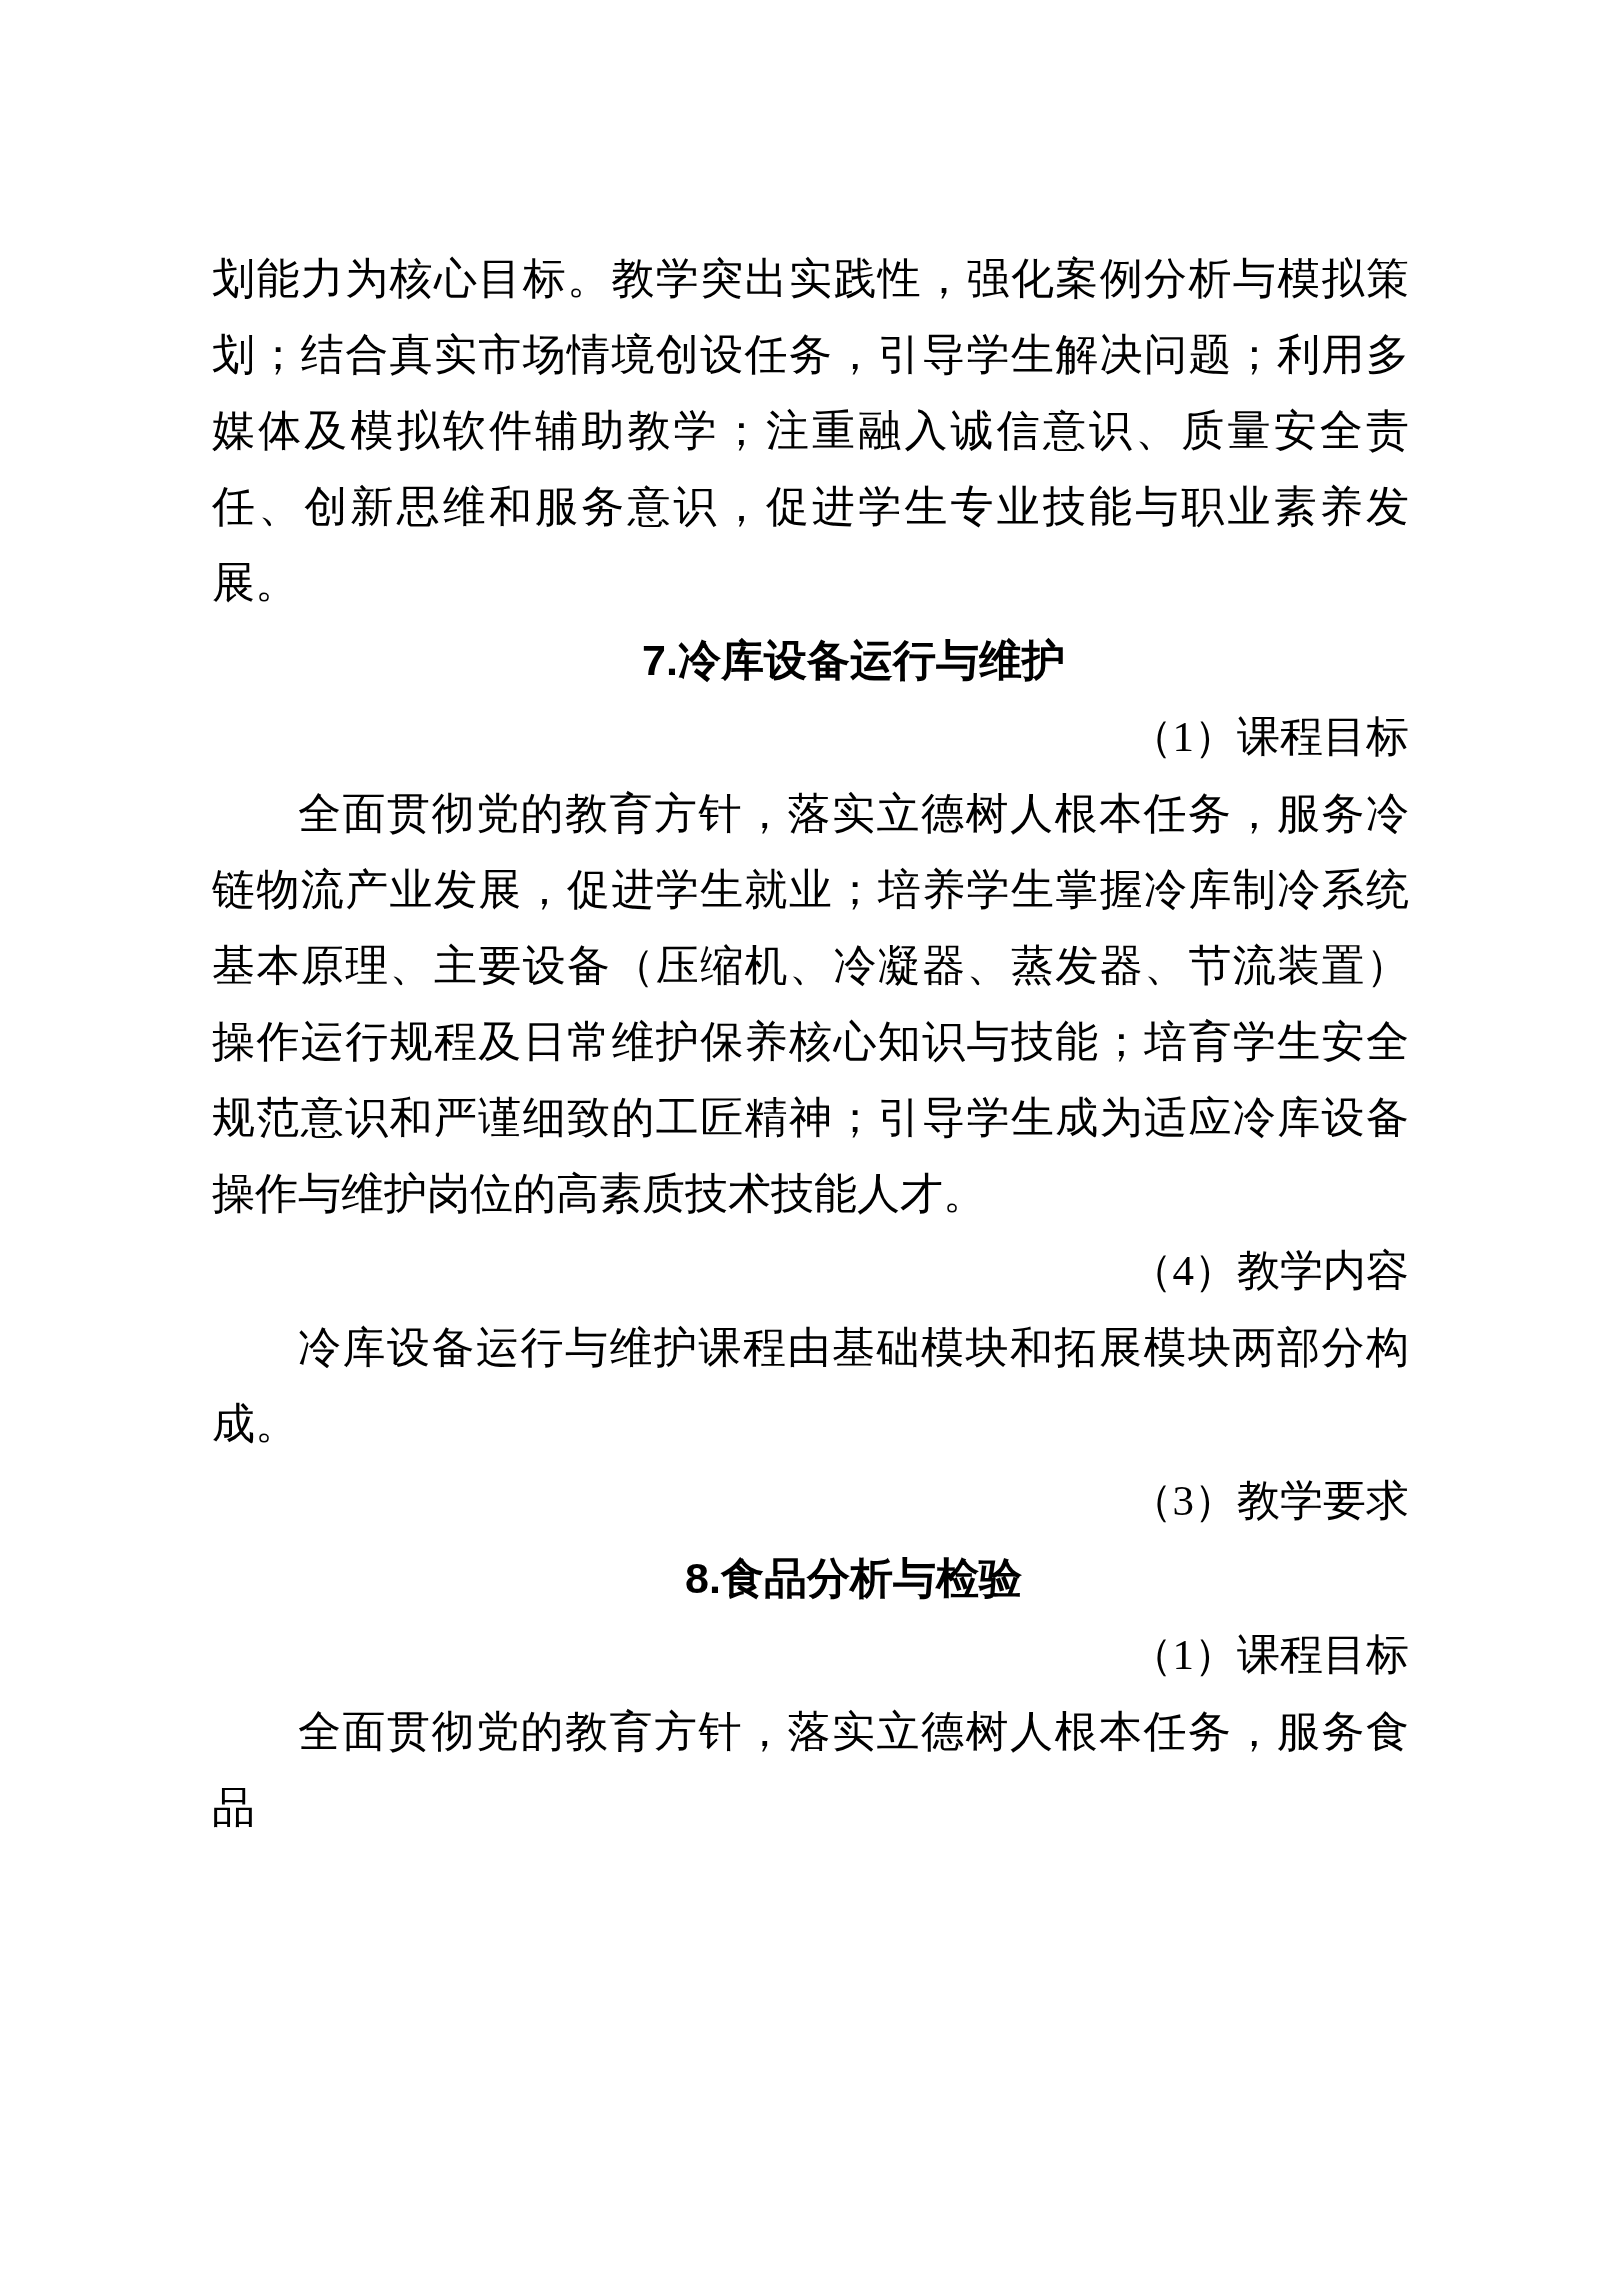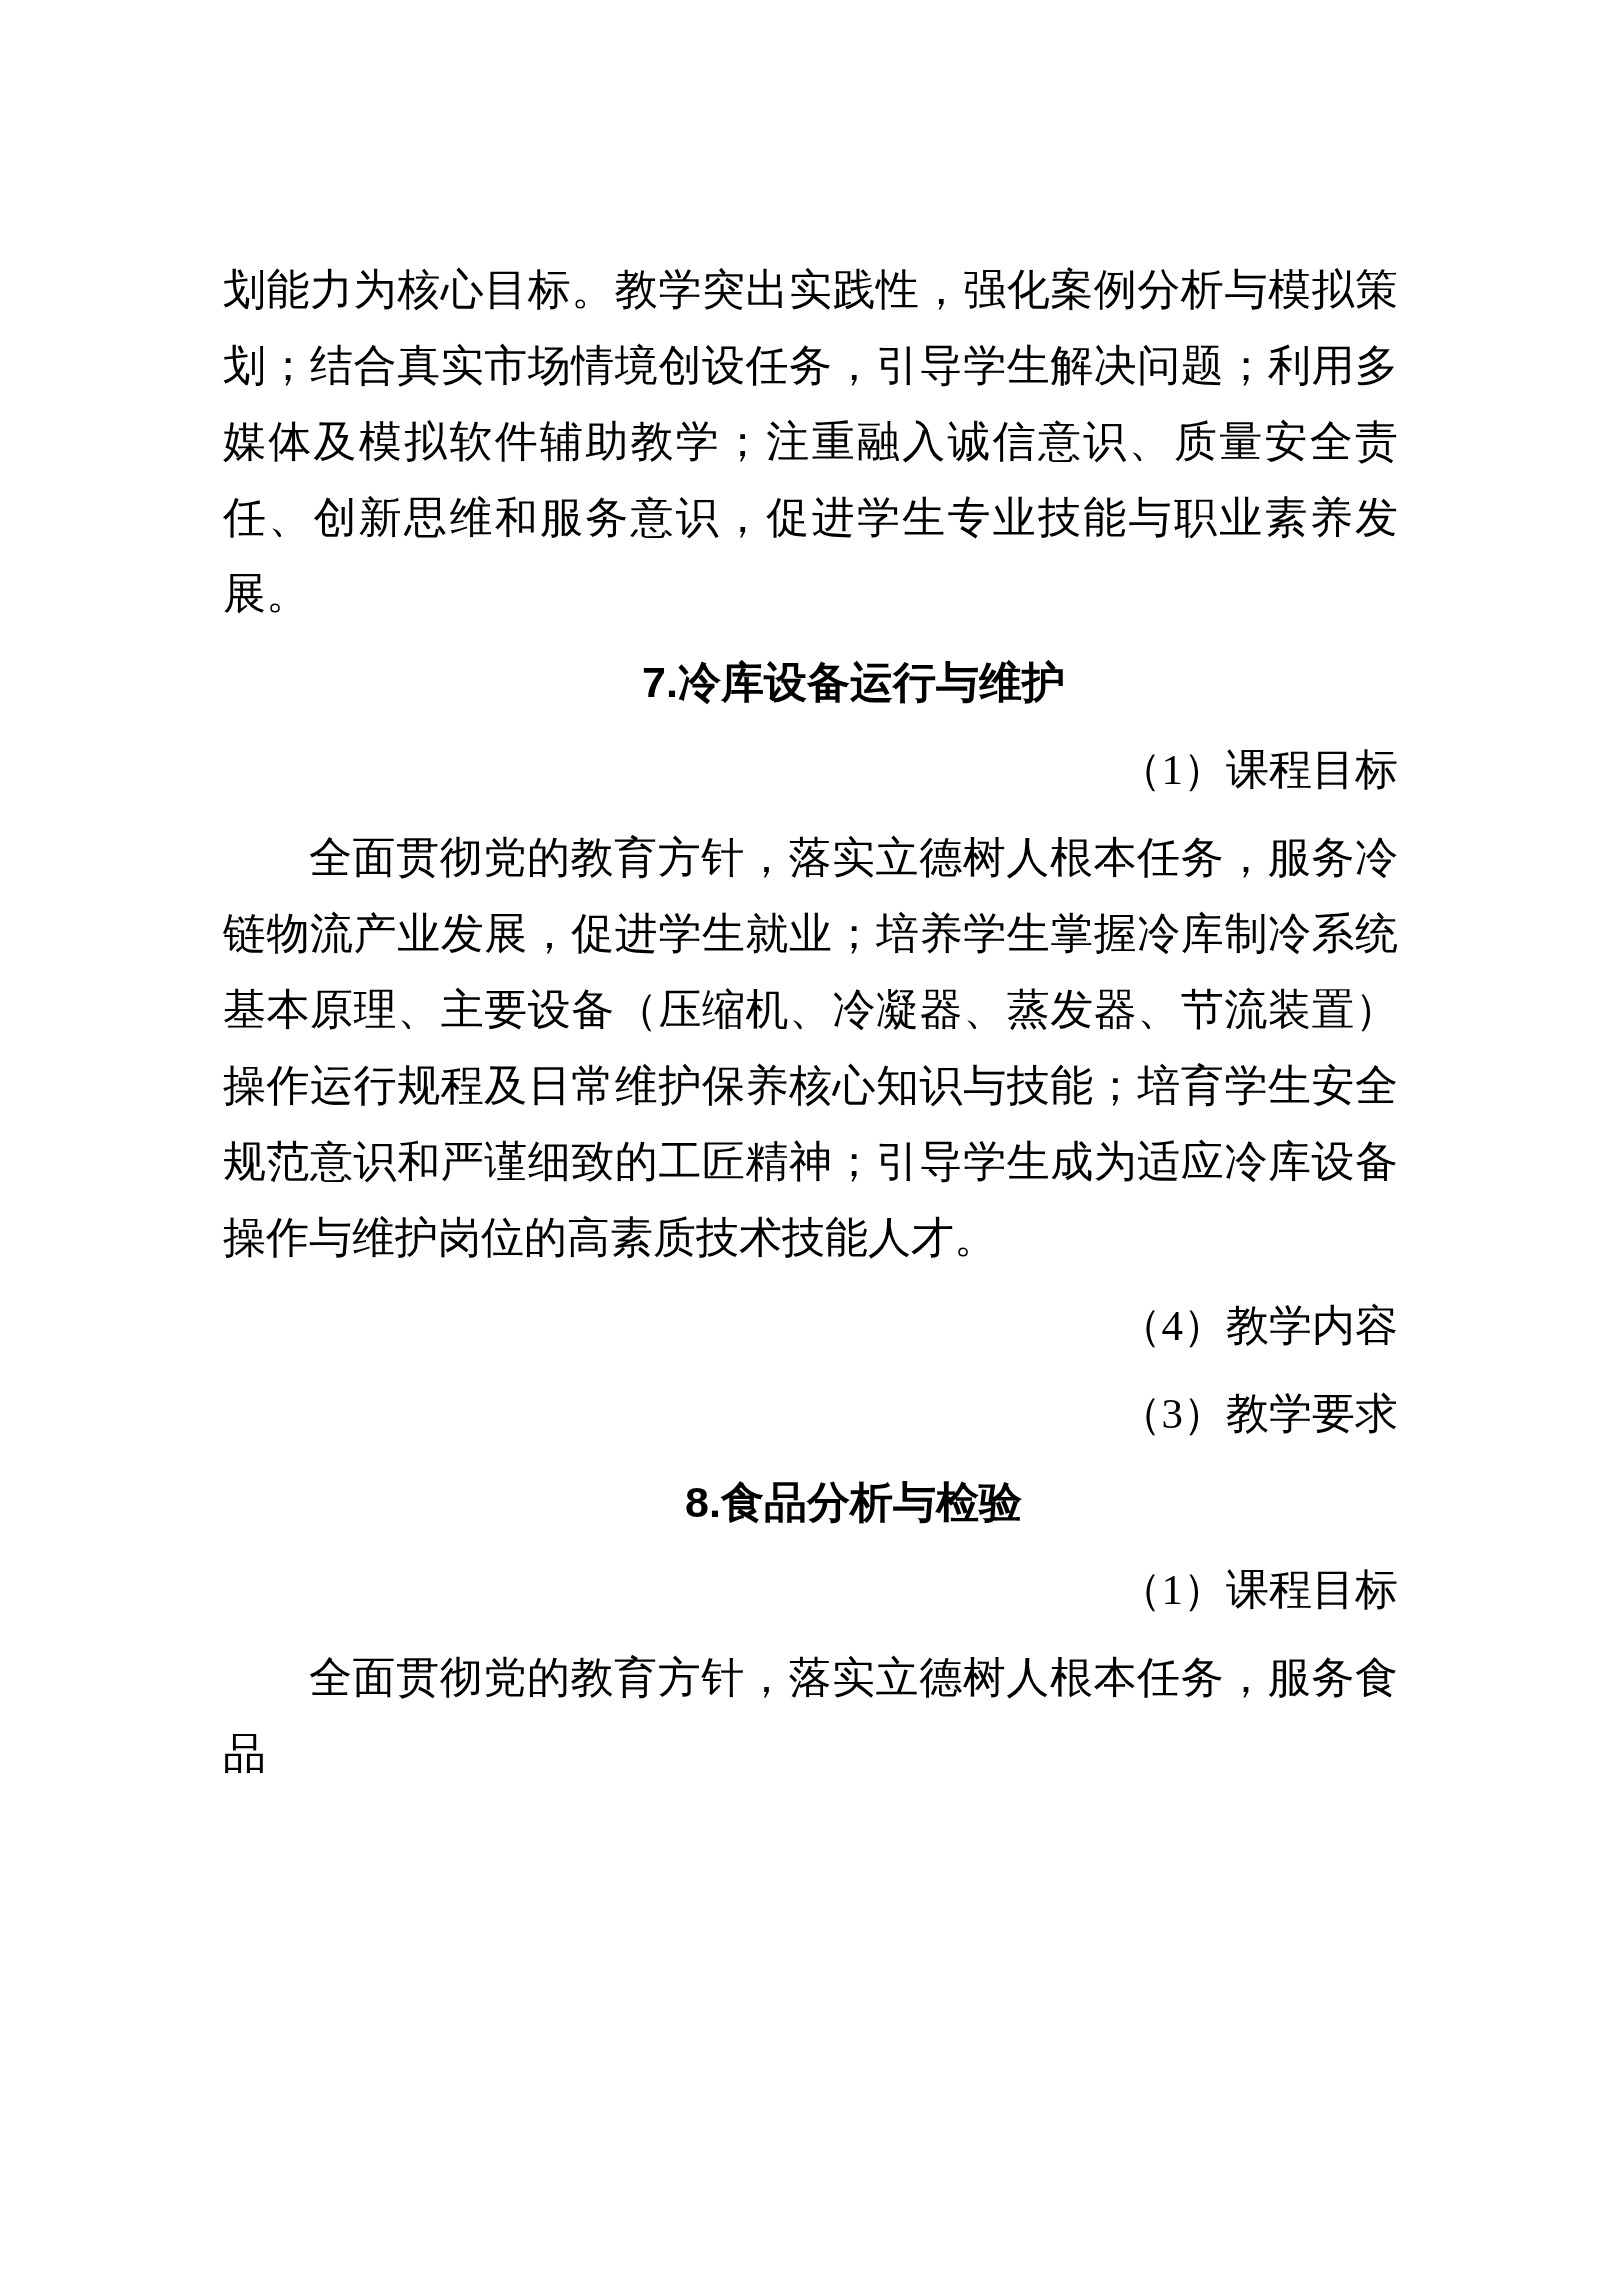--- a/index.html
+++ b/index.html
@@ -19,21 +19,21 @@
   .doc {
     width: 1199px;
     font-family: "Liberation Serif", "DejaVu Serif", serif;
     font-size: 43px;
     line-height: 76px;
     color: #000000;
     text-align: justify;
     text-justify: inter-ideograph;
   }
   .doc p {
-    margin: 12px;
+    margin: 1px;
     padding: 0;
     text-indent: 86px;
     word-break: break-all;
   }
   .doc p.no-indent {
     text-indent: 0;
   }
   .doc p.heading {
     font-family: "Liberation Sans", "DejaVu Sans", sans-serif;
     font-weight: bold;
@@ -56,20 +56,21 @@
     <p class="no-indent">划能力为核心目标。教学突出实践性，强化案例分析与模拟策划；结合真实市场情境创设任务，引导学生解决问题；利用多媒体及模拟软件辅助教学；注重融入诚信意识、质量安全责任、创新思维和服务意识，促进学生专业技能与职业素养发展。</p>
 
     <p class="heading">7.冷库设备运行与维护</p>
 
     <p class="subitem">（1）课程目标</p>
 
     <p>全面贯彻党的教育方针，落实立德树人根本任务，服务冷链物流产业发展，促进学生就业；培养学生掌握冷库制冷系统基本原理、主要设备（压缩机、冷凝器、蒸发器、节流装置）操作运行规程及日常维护保养核心知识与技能；培育学生安全规范意识和严谨细致的工匠精神；引导学生成为适应冷库设备操作与维护岗位的高素质技术技能人才。</p>
 
     <p class="subitem">（4）教学内容</p>
 
+    <p>冷库设备运行与维护课程由基础模块和拓展模块两部分构成。</p>
 
     <p class="subitem">（3）教学要求</p>
 
 
     <p class="heading">8.食品分析与检验</p>
 
     <p class="subitem">（1）课程目标</p>
 
     <p class="continues">全面贯彻党的教育方针，落实立德树人根本任务，服务食品</p>
 

